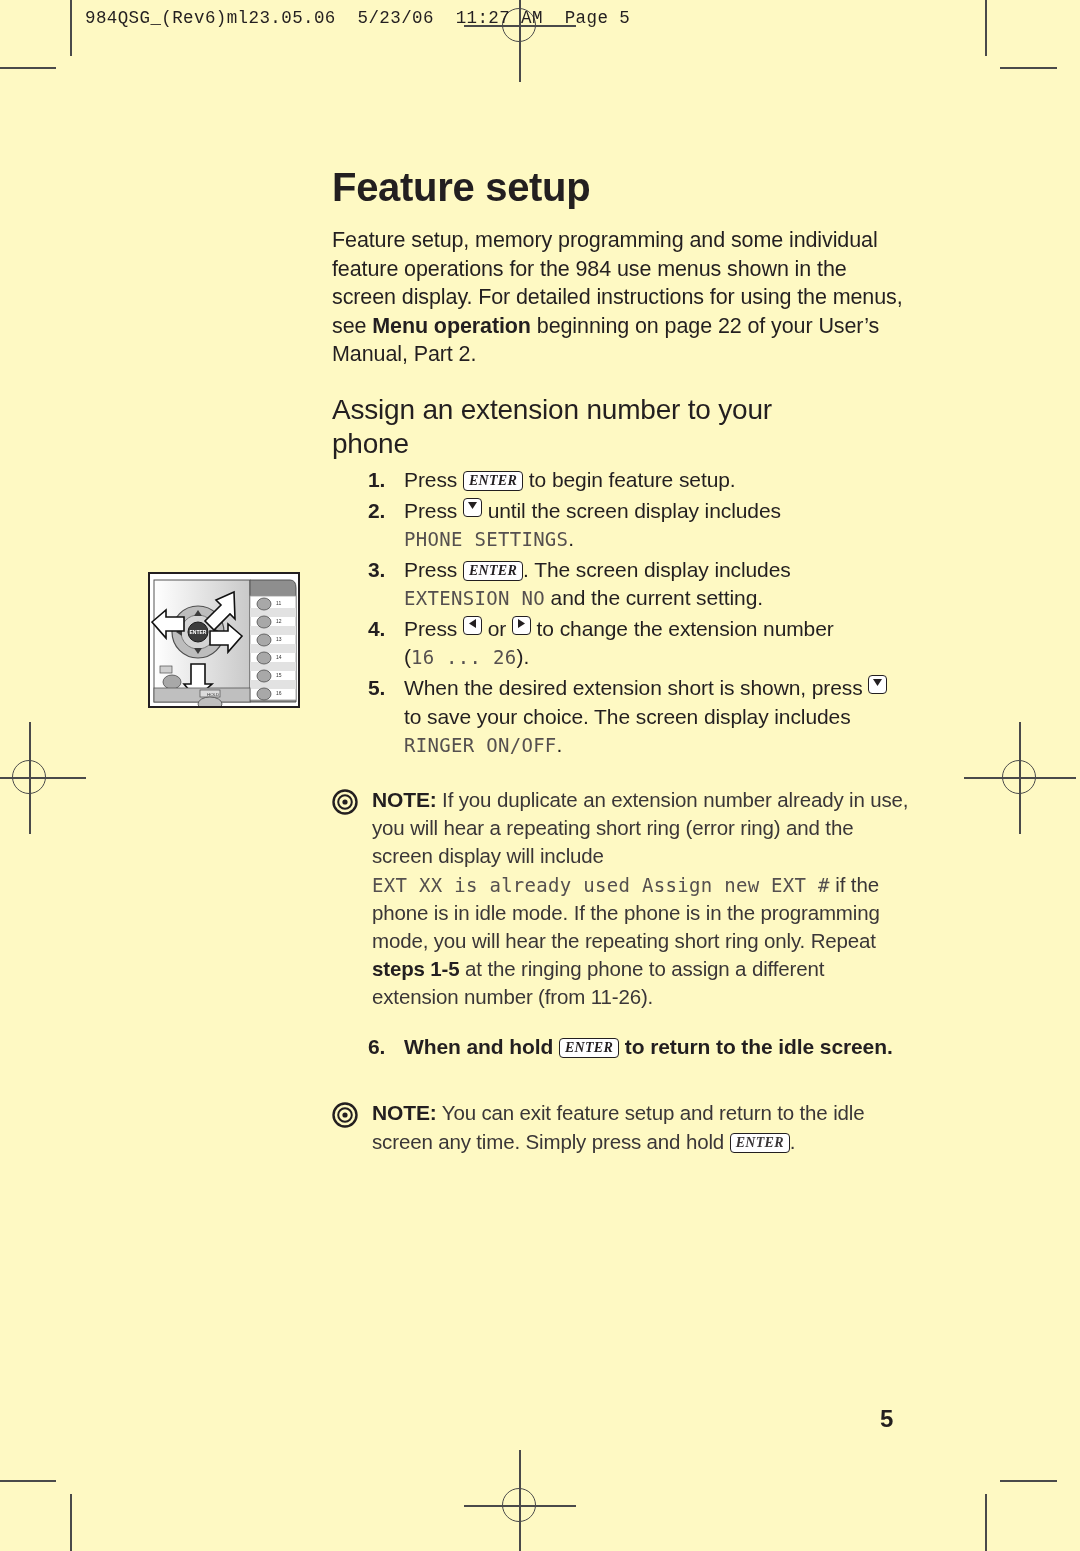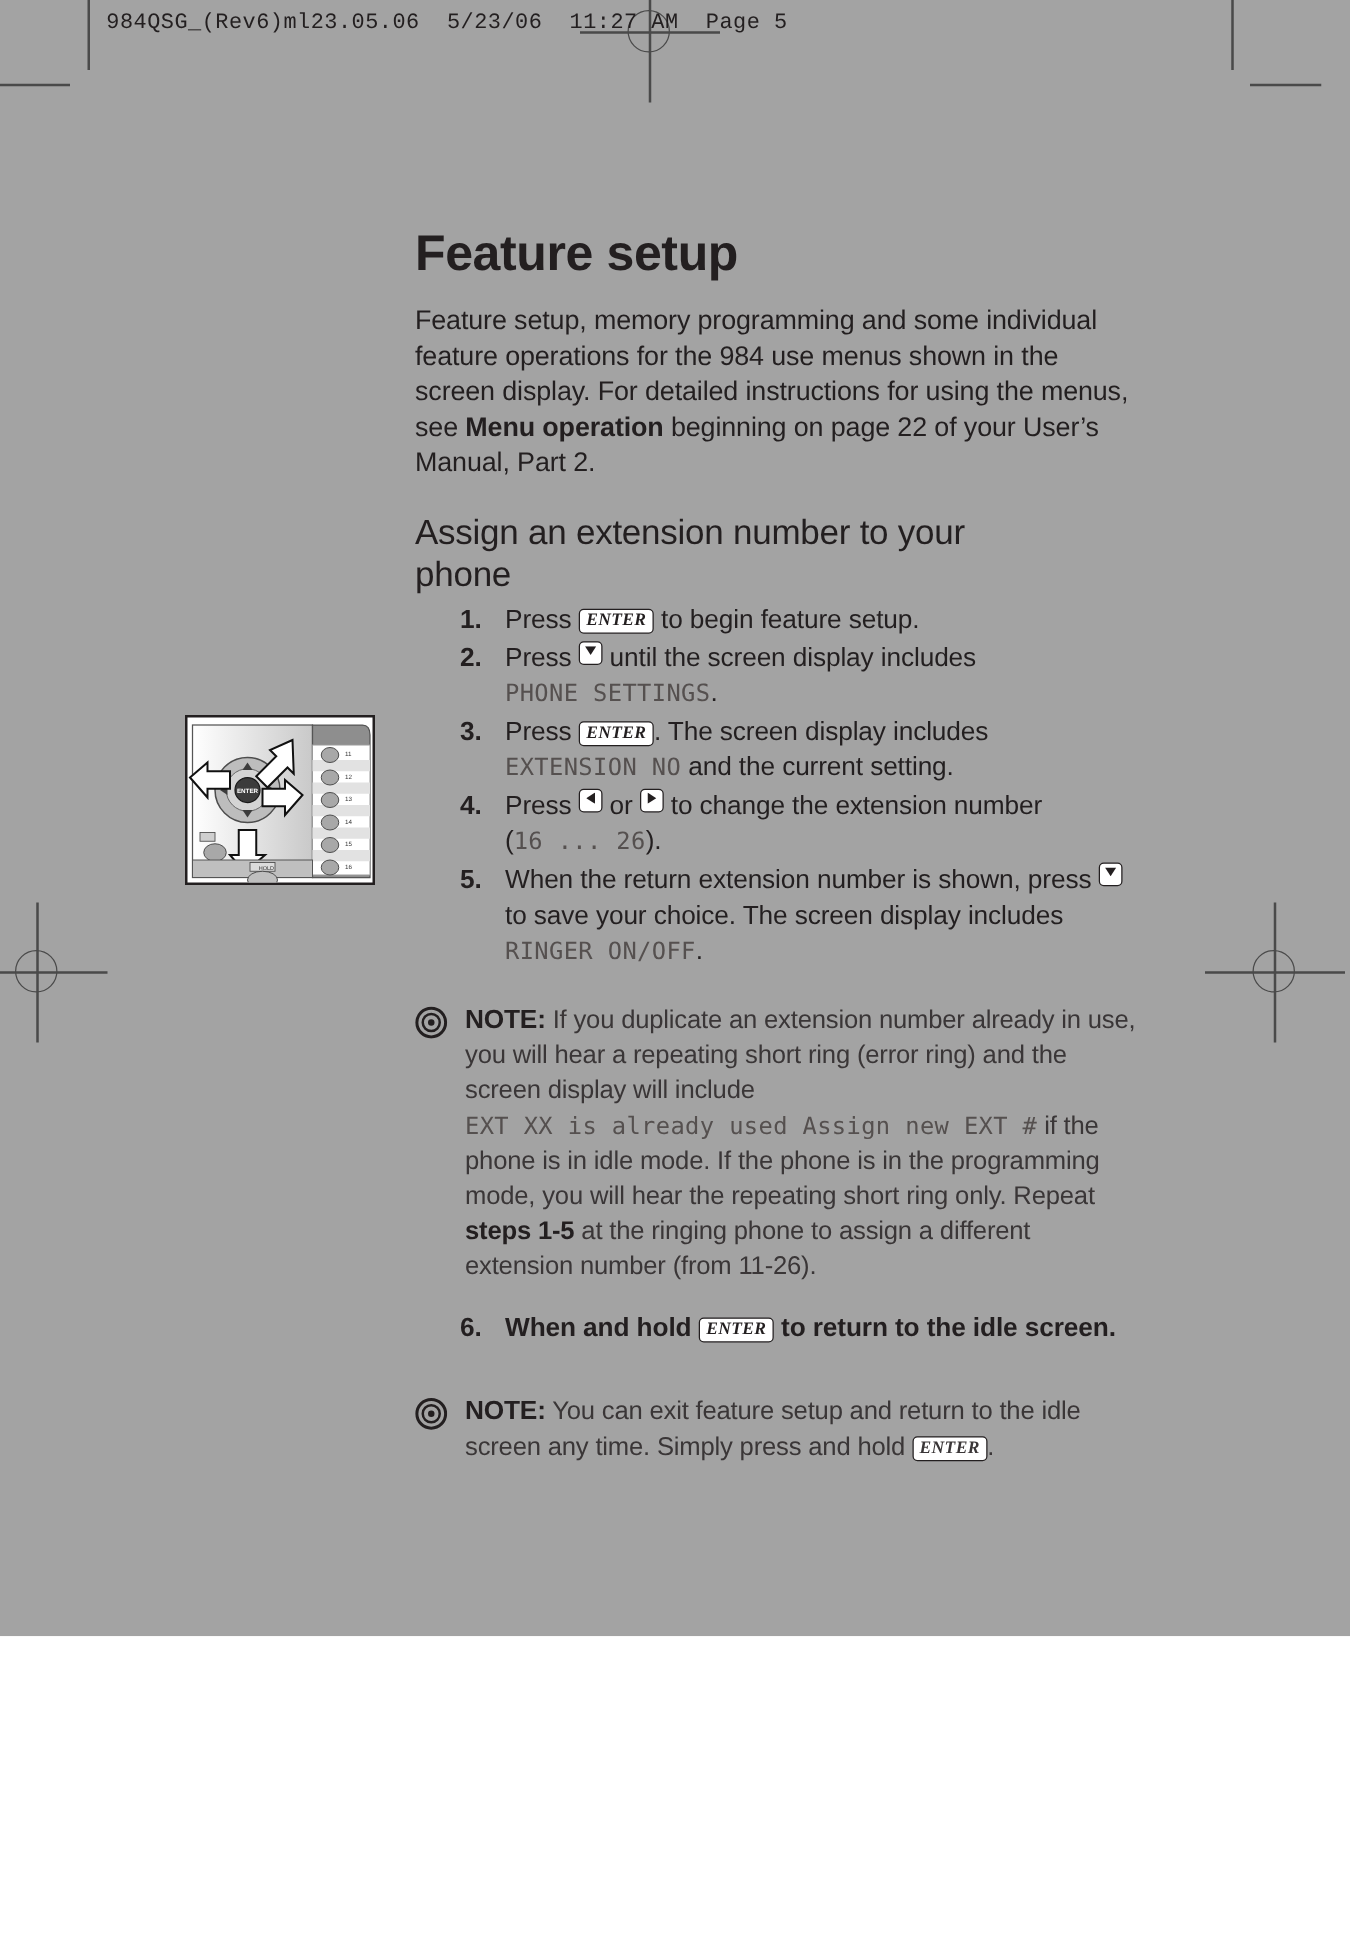--- a/index.html
+++ b/index.html
@@ -3,22 +3,22 @@
 <meta charset="utf-8">
 <style>
   html, body {
     margin: 0;
     padding: 0;
     background: #ffffff;
   }
   .page {
     position: relative;
     width: 1080px;
-    height: 1309px;
-    background: #a3a3a3;
+    height: 1551px;
+    background: #fef9c3;
     overflow: hidden;
     font-family: "Liberation Sans", sans-serif;
     color: #231f20;
   }
 
   
   .crop-line {
     position: absolute;
     background: #4a4a4a;
   }
@@ -70,21 +70,21 @@
     font-size: 17.5px;
     letter-spacing: 0.4px;
     color: #231f20;
     white-space: pre;
   }
 
   
   .content {
     position: absolute;
     left: 332px;
-    top: 182px;
+    top: 166px;
     width: 578px;
   }
 
   h1.title {
     font-size: 40px;
     font-weight: bold;
     margin: 0 0 18px 0;
     letter-spacing: -0.3px;
     line-height: 1.05;
   }
@@ -349,21 +349,21 @@
 
       <li>
         <span class="num">4.</span><span>Press </span><span class="keyarrow"><svg width="7" height="9" viewBox="0 0 7 9" style="margin-top:2px">
               <polygon points="7,0 7,9 0,4.5" fill="#231f20"></polygon>
             </svg></span><span> or </span><span class="keyarrow"><svg width="7" height="9" viewBox="0 0 7 9" style="margin-top:2px">
               <polygon points="0,0 0,9 7,4.5" fill="#231f20"></polygon>
             </svg></span><span> to change the extension number (</span><span class="lcd-inline">16 ... 26</span><span>).</span>
       </li>
 
       <li>
-        <span class="num">5.</span><span>When the return extension number is shown, press </span><span class="keyarrow"><svg width="9" height="7" viewBox="0 0 9 7">
+        <span class="num">5.</span><span>When the desired extension short is shown, press </span><span class="keyarrow"><svg width="9" height="7" viewBox="0 0 9 7">
               <polygon points="0,0 9,0 4.5,7" fill="#231f20"></polygon>
             </svg></span><span> to save your choice. The screen display includes </span><span class="lcd-inline">RINGER ON/OFF</span><span>.</span>
       </li>
     </ol>
 
     <div class="note" style="margin-top:26px">
       <span class="note-icon">
         <svg width="26" height="26" viewBox="0 0 26 26">
           <circle cx="13" cy="13" r="11.5" fill="none" stroke="#231f20" stroke-width="2.4"></circle>
           <circle cx="13" cy="13" r="6.8" fill="none" stroke="#231f20" stroke-width="2"></circle>

